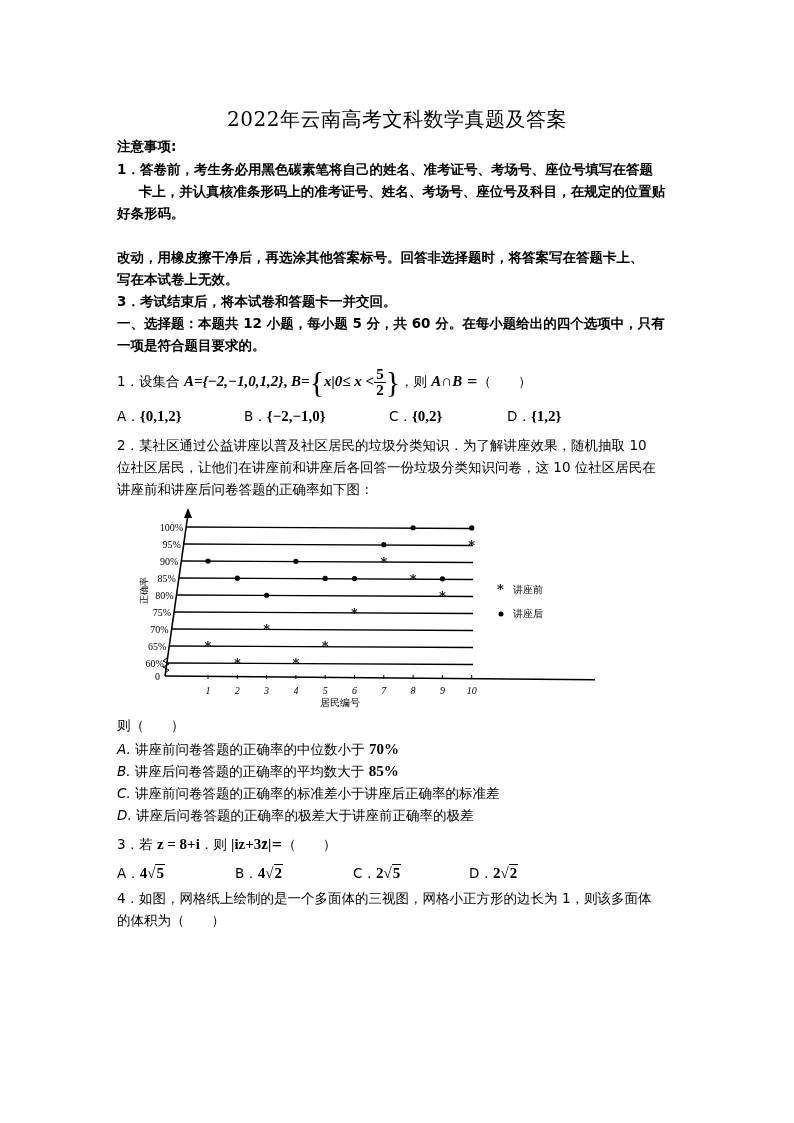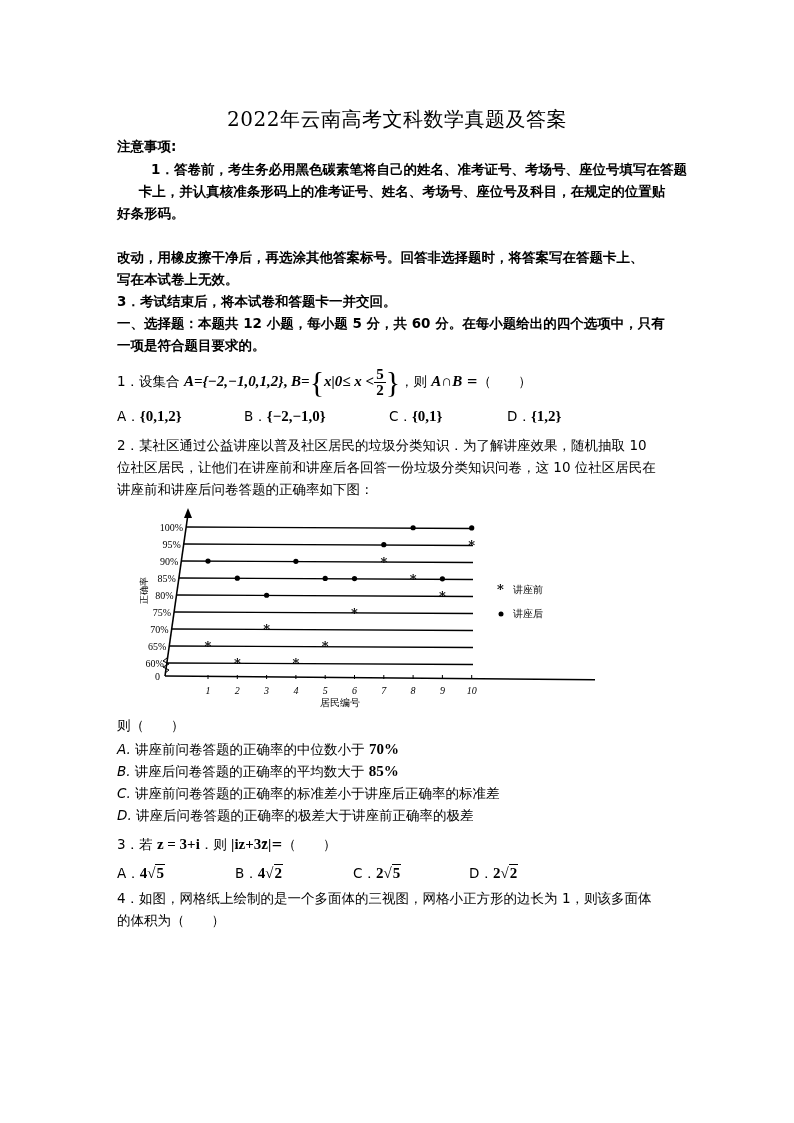--- a/index.html
+++ b/index.html
@@ -22,38 +22,38 @@
   .ylabel { font-family: "DejaVu Sans", sans-serif; }
 </style>
 </head>
 <body>
 
 <div class="page">
 
   <div class="title">2022年云南高考文科数学真题及答案</div>
 
   <div class="line bold" style="top:128px;">注意事项:</div>
-  <div class="line bold" style="top:151px;text-align:right;">1．答卷前，考生务必用黑色碳素笔将自己的姓名、准考证号、考场号、座位号填写在答题</div>
+  <div class="line bold" style="top:151px;">1．答卷前，考生务必用黑色碳素笔将自己的姓名、准考证号、考场号、座位号填写在答题</div>
   <div class="line bold" style="top:173px;text-align:center;">卡上，并认真核准条形码上的准考证号、姓名、考场号、座位号及科目，在规定的位置贴</div>
   <div class="line bold" style="top:195px;">好条形码。</div>
   <div class="line bold" style="top:239px;">改动，用橡皮擦干净后，再选涂其他答案标号。回答非选择题时，将答案写在答题卡上、</div>
   <div class="line bold" style="top:261px;">写在本试卷上无效。</div>
   <div class="line bold" style="top:283px;">3．考试结束后，将本试卷和答题卡一并交回。</div>
 
   <div class="line bold" style="top:305px;">一、选择题：本题共 12 小题，每小题 5 分，共 60 分。在每小题给出的四个选项中，只有</div>
   <div class="line bold" style="top:327px;">一项是符合题目要求的。</div>
 
   <div class="line normal" style="top:358px; height:30px; line-height:30px;">
     <span>1．设集合 </span><span class="mathi">A={−2,−1,0,1,2}</span><span class="math">, </span><span class="mathi">B=</span><span class="bigbrace">{</span><span class="mathi">x|0≤ x &lt;</span><span class="frac"><span class="num">5</span><span class="den">2</span></span><span class="bigbrace">}</span><span>，则 </span><span class="mathi">A∩B</span><span> =（　　）</span>
   </div>
 
   <div class="line normal" style="top:398px;">
     <span class="opt" style="position:absolute; left:0;"><span>A．</span><span class="math">{0,1,2}</span></span>
     <span class="opt" style="position:absolute; left:127px;"><span>B．</span><span class="math">{−2,−1,0}</span></span>
-    <span class="opt" style="position:absolute; left:272px;"><span>C．</span><span class="math">{0,1}</span></span>
+    <span class="opt" style="position:absolute; left:272px;"><span>C．</span><span class="math">{0,2}</span></span>
     <span class="opt" style="position:absolute; left:390px;"><span>D．</span><span class="math">{1,2}</span></span>
   </div>
 
   <div class="line normal" style="top:427px;">2．某社区通过公益讲座以普及社区居民的垃圾分类知识．为了解讲座效果，随机抽取 10</div>
   <div class="line normal" style="top:449px;">位社区居民，让他们在讲座前和讲座后各回答一份垃圾分类知识问卷，这 10 位社区居民在</div>
   <div class="line normal" style="top:471px;">讲座前和讲座后问卷答题的正确率如下图：</div>
 
   <div class="chart">
     <svg viewBox="0 0 470 205" xmlns="http://www.w3.org/2000/svg">
 
@@ -145,21 +145,21 @@
     </svg>
   </div>
 
   <div class="line normal" style="top:707px;">则（　　）</div>
   <div class="line normal" style="top:731px;"><i>A.</i> <span>讲座前问卷答题的正确率的中位数小于 </span><span class="math">70%</span></div>
   <div class="line normal" style="top:753px;"><i>B.</i> <span>讲座后问卷答题的正确率的平均数大于 </span><span class="math">85%</span></div>
   <div class="line normal" style="top:797px;"><i>D.</i> <span>讲座后问卷答题的正确率的极差大于讲座前正确率的极差</span></div>
   <div class="line normal" style="top:775px;"><i>C.</i> <span>讲座前问卷答题的正确率的标准差小于讲座后正确率的标准差</span></div>
 
   <div class="line normal" style="top:826px;">
-    <span>3．若 </span><span class="math">z = 3+i</span><span>．则 </span><span class="math">|iz+3z̄|</span><span>=（　　）</span>
+    <span>3．若 </span><span class="math">z = 8+i</span><span>．则 </span><span class="math">|iz+3z̄|</span><span>=（　　）</span>
   </div>
 
   <div class="line normal" style="top:855px;">
     <span class="opt" style="position:absolute; left:0;"><span>A．</span><span class="math">4</span><span class="math">√</span><span class="math sqrt">5</span></span>
     <span class="opt" style="position:absolute; left:118px;"><span>B．</span><span class="math">4</span><span class="math">√</span><span class="math sqrt">2</span></span>
     <span class="opt" style="position:absolute; left:236px;"><span>C．</span><span class="math">2</span><span class="math">√</span><span class="math sqrt">5</span></span>
     <span class="opt" style="position:absolute; left:352px;"><span>D．</span><span class="math">2</span><span class="math">√</span><span class="math sqrt">2</span></span>
   </div>
 
   <div class="line normal" style="top:880px;">4．如图，网格纸上绘制的是一个多面体的三视图，网格小正方形的边长为 1，则该多面体</div>

